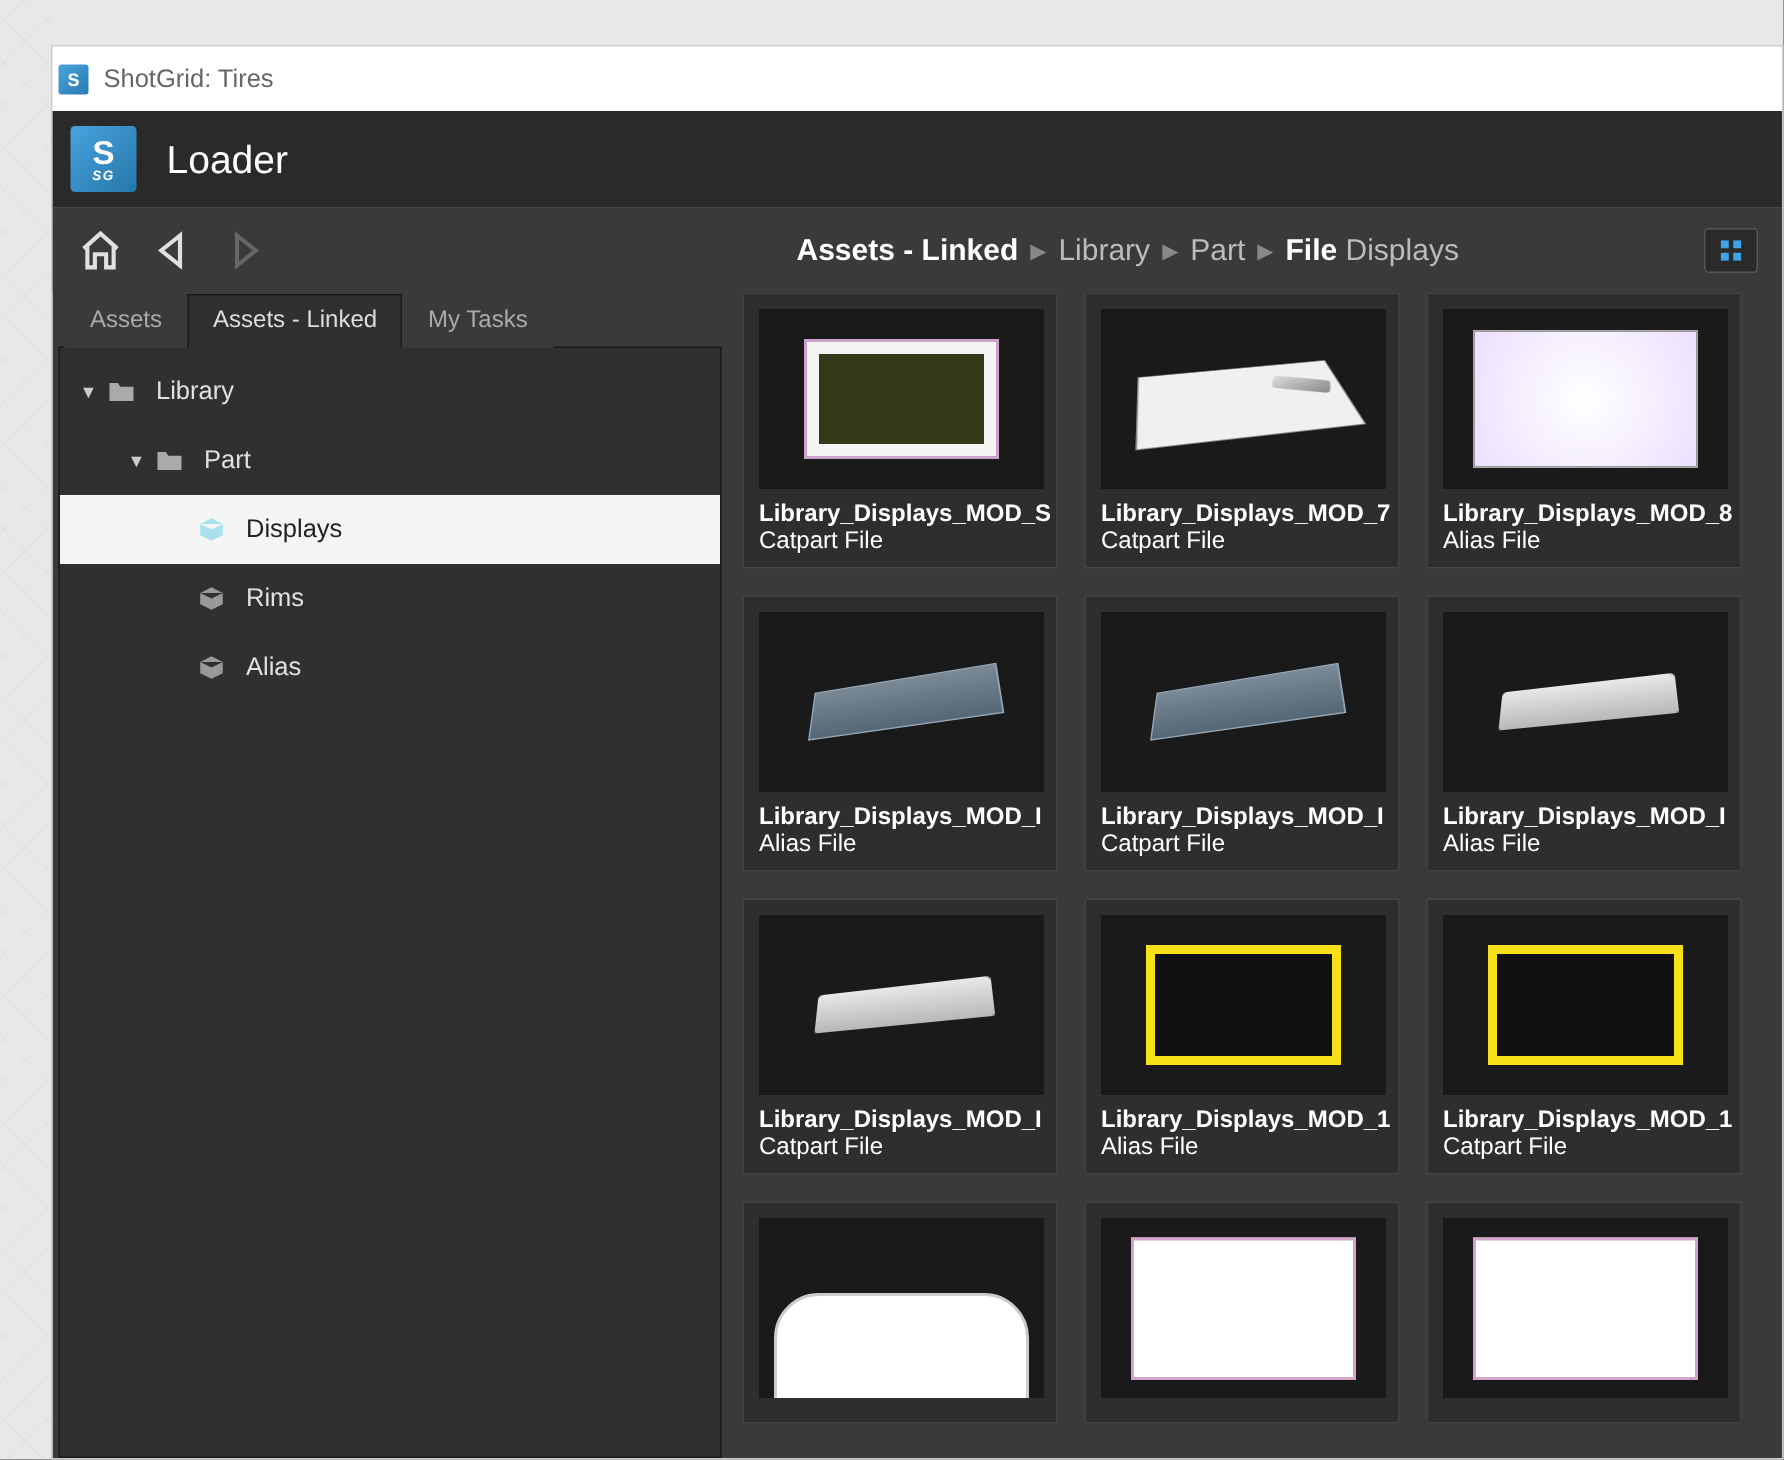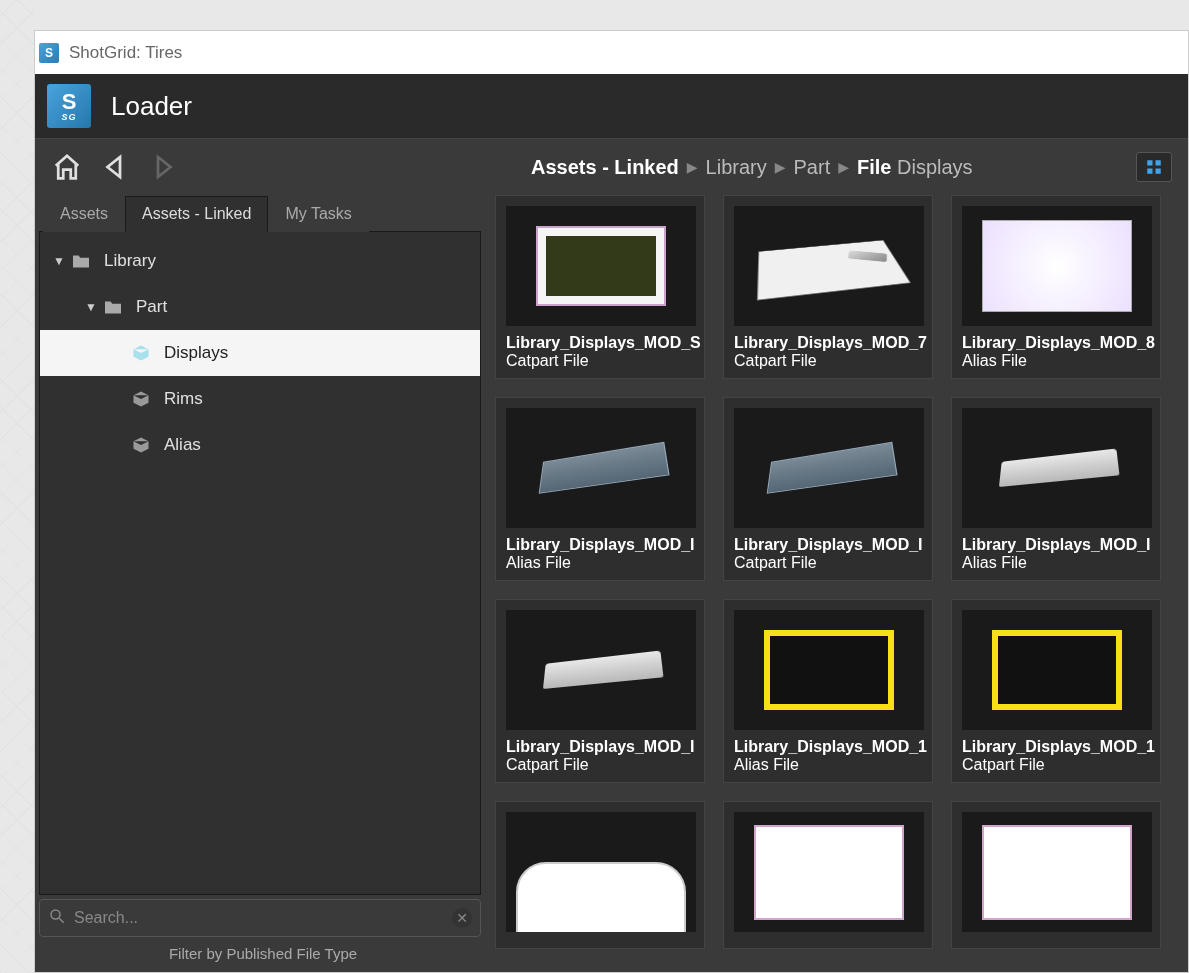--- a/index.html
+++ b/index.html
@@ -387,32 +387,21 @@
                       <path d="M12 2 L22 7 L22 17 L12 22 L2 17 L2 7 Z M2 7 L12 12 L22 7 M12 12 V22"></path>
                     </svg>
                   </span>
                   <span>Alias</span>
                 </div>
               </div>
 
           </div>
         </div>
 
-        <div class="search-row">
-          <span class="search-icon">
-            <svg viewBox="0 0 24 24">
-                <circle cx="10" cy="10" r="6" fill="none" stroke="#888" stroke-width="2"></circle>
-                <line x1="15" y1="15" x2="21" y2="21" stroke="#888" stroke-width="2"></line>
-              </svg>
-          </span>
-          <input type="text" placeholder="Search..." style="">
-          <span class="clear-icon">✕</span>
-        </div>
-
-        <div class="filter-label">Filter by Published File Type</div>
+
       </div>
 
       <div class="right-panel">
         <div class="grid" id="card-grid">
             <div class="card">
               <div class="thumb">
                 <div class="display-white">
                   <div class="inner"></div>
                 </div>
               </div>

